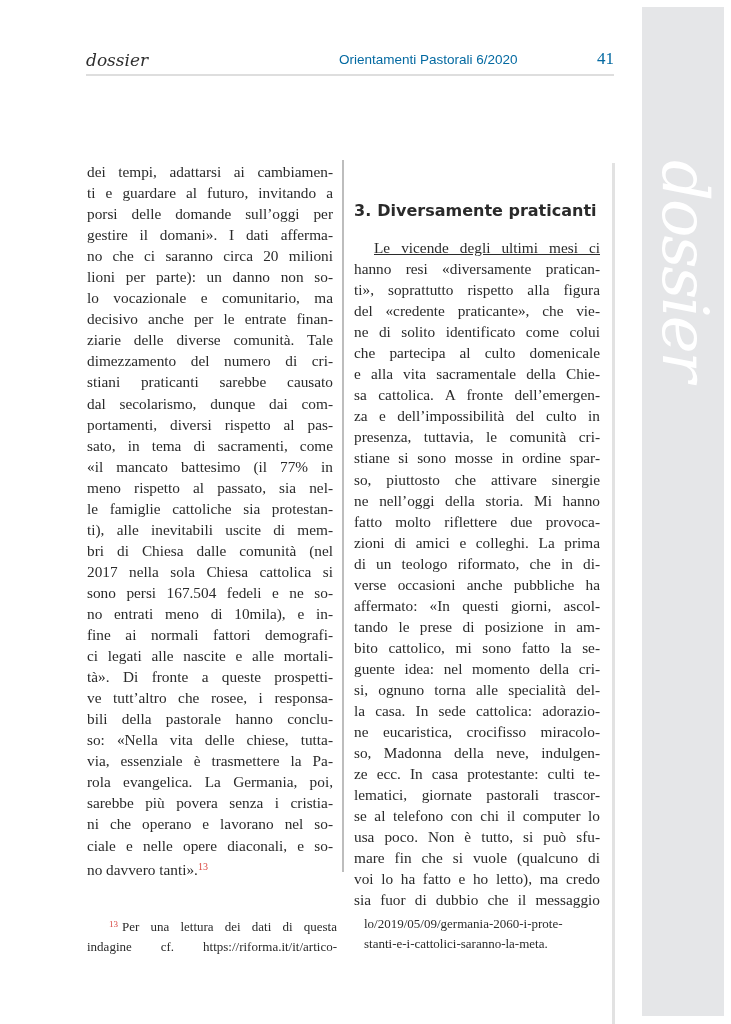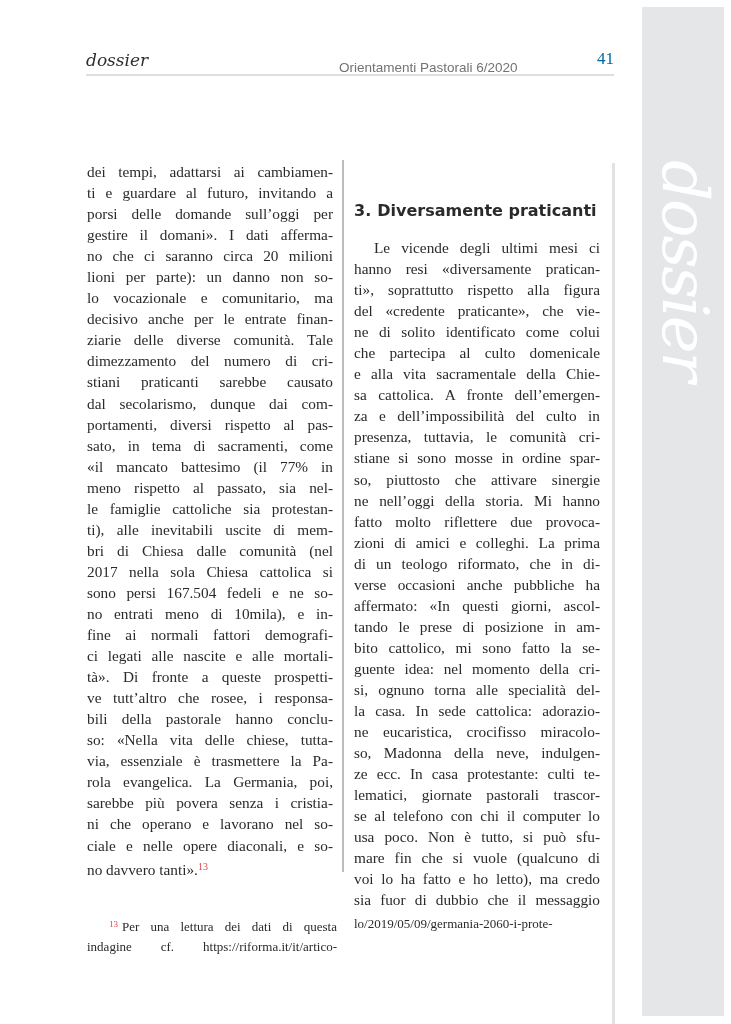--- a/index.html
+++ b/index.html
@@ -2,45 +2,45 @@
 <html><head>
 <meta charset="utf-8">
 <style>
   html, body { margin: 0; padding: 0; }
   body {
     width: 731px; height: 1024px; background: #ffffff; position: relative; overflow: hidden;
     font-family: "Liberation Serif", "DejaVu Serif", serif; color: #2a2a2a;
   }
   .header { position: absolute; left: 86px; top: 48px; width: 528px; height: 26px; border-bottom: 2px solid #dedede; }
   .header-brand { position: absolute; left: 0; top: 2px; font-family: "DejaVu Serif", serif; font-style: italic; font-size: 17px; color: #2e2e2e; }
-  .header-journal { position: absolute; left: 253px; top: 12px; font-family: "Liberation Sans", sans-serif; font-size: 13.5px; color: #737373; }
+  .header-journal { position: absolute; left: 253px; top: 4px; font-family: "Liberation Sans", sans-serif; font-size: 13.5px; color: #0369a1; }
   .header-page { position: absolute; right: 0; top: 1px; font-family: "Liberation Serif", serif; font-size: 17px; color: #0369a1; }
 
   .side-tab { position: absolute; left: 642px; top: 7px; width: 82px; height: 1009px; background: #e5e6e8; }
   .side-word {
     position: absolute; left: 661px; top: 160px; width: 48px; height: 250px;
     font-family: "DejaVu Serif", serif; font-style: italic; font-size: 64px; color: #ffffff;
     writing-mode: vertical-rl; line-height: 48px; letter-spacing: -2px;
   }
   .page-edge { position: absolute; left: 612px; top: 163px; width: 3px; height: 861px; background: #e2e2e2; }
 
   .col { position: absolute; top: 161px; font-size: 15.3px; line-height: 21.05px; text-align: justify; }
   .col-left { left: 87px; width: 246px; }
   .col-right { left: 354px; width: 246px; }
   .gutter { position: absolute; left: 342px; top: 160px; width: 2px; height: 712px; background: #bdbdbd; }
   .line { display: block; white-space: nowrap; text-align-last: justify; text-align: justify; }
   .line.last { text-align-last: left; }
   .sup { color: #d9443f; font-size: 10px; vertical-align: 5px; }
   .section-title { font-family: "DejaVu Sans", sans-serif; font-weight: bold; font-size: 16px; color: #2a2a2a; margin-bottom: 16px; line-height: 20px; margin-top: 40px; }
   .section-title .num { margin-right: 6px; }
-  .indent { padding-left: 20px; }
+  .indent { padding-left: 20px; text-decoration: underline; }
 
   .footnotes { position: absolute; top: 914px; font-size: 13px; line-height: 20px; color: #2a2a2a; }
   .fn-left { left: 87px; width: 250px; }
-  .fn-right { left: 354px; width: 246px; }
+  .fn-right { left: 364px; width: 246px; }
   .fn-num { color: #d9443f; font-size: 9px; vertical-align: 4px; margin-left: 22px; margin-right: 4px; }
 </style>
 </head>
 <body>
 
 <div class="side-tab"></div>
 <div class="side-word">dossier</div>
 <div class="page-edge"></div>
 
 <div class="header">
@@ -125,13 +125,14 @@
       <span class="line">sia fuor di dubbio che il messaggio</span>
     </div>
 </div>
 
 <div class="footnotes fn-left" id="fnleft">
     <span class="line"><span class="fn-num">13</span><span>Per una lettura dei dati di questa</span></span>
     <span class="line">indagine cf. https://riforma.it/it/artico-</span>
   </div>
 <div class="footnotes fn-right" id="fnright">
     <span class="line">lo/2019/05/09/germania-2060-i-prote-</span>
+    <span class="line last">stanti-e-i-cattolici-saranno-la-meta.</span>
   </div>
 
 </body></html>

